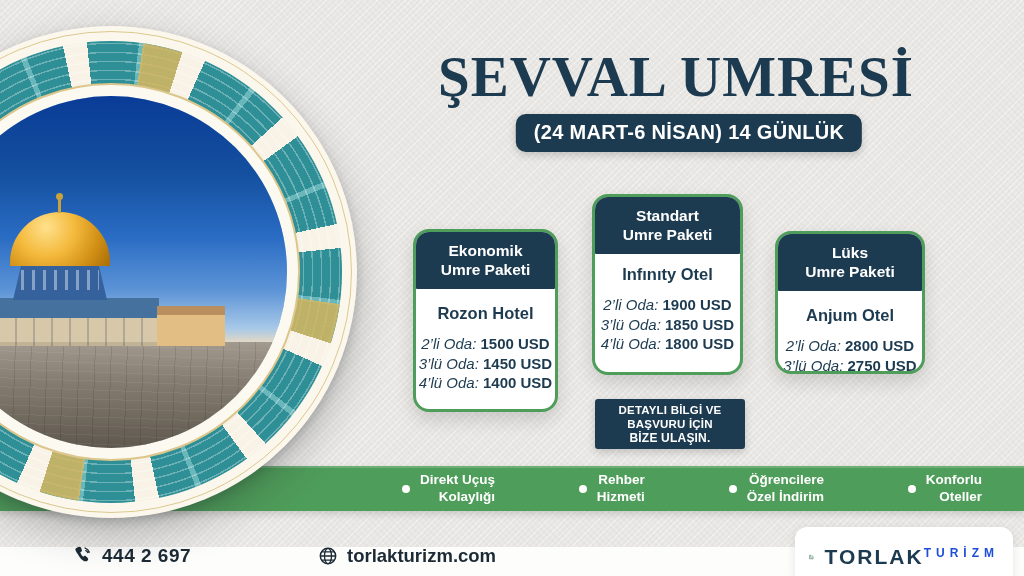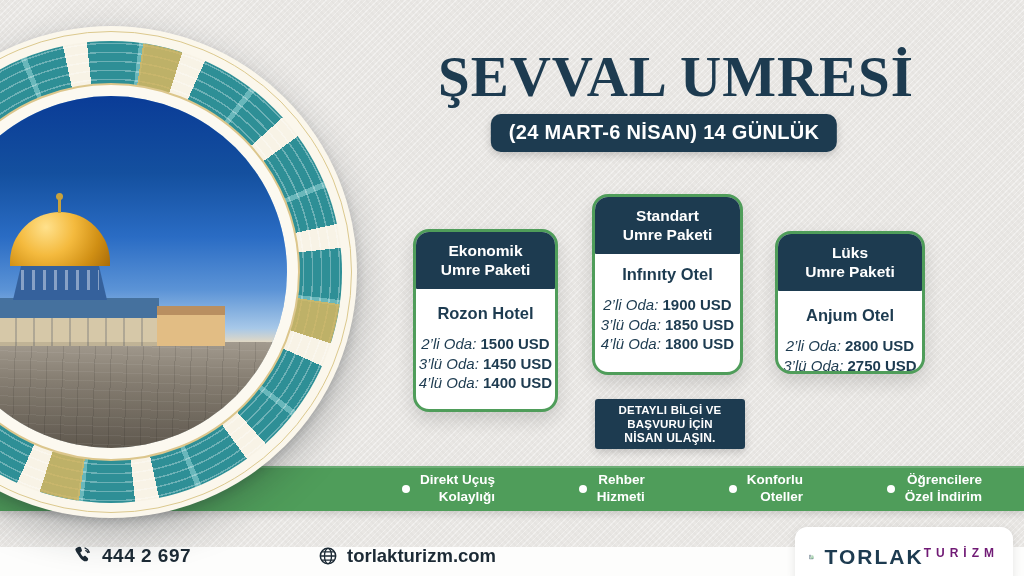--- a/index.html
+++ b/index.html
@@ -66,21 +66,21 @@
   .b-finial::after { content:""; position:absolute; left:-2px; top:-5px; width:7px; height:7px;
     border-radius:50%; background:#c9a23c; }
 
   
   .title {
     position:absolute; left:380px; top:44px; width:592px; text-align:center;
     font-family:"Liberation Serif", serif; font-weight:bold; font-size:57px;
     letter-spacing:1px; color:#1d3b50;
   }
   .date-badge {
-    position:absolute; left:664px; top:114px; transform:translateX(-50%);
+    position:absolute; left:689px; top:114px; transform:translateX(-50%);
     background:#1d3b50; color:#fff; border-radius:10px;
     padding:7px 18px 8px; font-size:20px; font-weight:bold; letter-spacing:.3px;
     white-space:nowrap; box-shadow:0 3px 8px rgba(0,0,0,.18);
   }
 
   
   .card {
     position:absolute; background:#fff; border:3px solid #4f9d5a; border-radius:16px;
     overflow:hidden; box-shadow:0 8px 18px rgba(0,0,0,.14); text-align:center;
   }
@@ -130,21 +130,21 @@
   .phone-num { font-size:19px; font-weight:800; color:#1c2a35; letter-spacing:.5px; }
   .web-url { font-size:18.5px; font-weight:700; color:#1c2a35; }
 
   .brand-card {
     position:absolute; left:795px; top:527px; width:218px; height:60px; z-index:4;
     background:#fff; border-radius:12px; box-shadow:0 2px 10px rgba(0,0,0,.10);
     display:flex; align-items:center; padding:8px 14px;
   }
   .brand-text { margin-left:11px; display:flex; flex-direction:row; }
   .brand-name { font-size:21px; font-weight:800; letter-spacing:2px; color:#1d3b50; line-height:22px; }
-  .brand-sub  { font-size:12px; font-weight:700; letter-spacing:5px; color:#701a75; line-height:15px; }
+  .brand-sub  { font-size:12px; font-weight:700; letter-spacing:5px; color:#1d4ed8; line-height:15px; }
 </style>
 </head>
 <body>
 
 <div class="page">
 
   <div class="circle">
     <div class="ring"></div>
     <div class="ring-band"></div>
     <div class="ring-accent"></div>
@@ -226,21 +226,21 @@
       <div class="price">
         <em>4’lü Oda:</em>
         <b>2700 USD</b>
       </div>
     </div>
   </div>
 
   <div class="cta">
     <div>DETAYLI BİLGİ VE</div>
     <div>BAŞVURU İÇİN</div>
-    <div class="strong">NİSAN ULAŞIN.</div>
+    <div class="strong">BİZE ULAŞIN.</div>
   </div>
 
   <div class="bar">
     <div class="bar-items">
       <div class="feature">
         <span class="dot"></span>
         <span class="txt">
           <span>Direkt Uçuş</span><br>
           <span>Kolaylığı</span>
         </span>
@@ -248,29 +248,29 @@
       <div class="feature">
         <span class="dot"></span>
         <span class="txt">
           <span>Rehber</span><br>
           <span>Hizmeti</span>
         </span>
       </div>
       <div class="feature">
         <span class="dot"></span>
         <span class="txt">
-          <span>Konforlu</span><br>
-          <span>Oteller</span>
+          <span>Öğrencilere</span><br>
+          <span>Özel İndirim</span>
         </span>
       </div>
       <div class="feature">
         <span class="dot"></span>
         <span class="txt">
-          <span>Öğrencilere</span><br>
-          <span>Özel İndirim</span>
+          <span>Konforlu</span><br>
+          <span>Oteller</span>
         </span>
       </div>
     </div>
   </div>
 
   <div class="footer-band">
     <div class="contact phone">
       <svg width="21" height="21" viewBox="0 0 24 24">
         <path d="M6.6 2.8c.7-.2 1.4.1 1.8.7l1.6 2.6c.4.6.3 1.4-.2 1.9l-1 1c.8 1.6 2.6 3.4 4.2 4.2l1-1c.5-.5 1.3-.6 1.9-.2l2.6 1.6c.6.4.9 1.1.7 1.8-.3 1.2-1.2 2.3-2.5 2.4-1.6.2-4.5-.4-7.9-3.8S2.4 8.1 2.6 6.5C2.7 5.2 5.4 3.1 6.6 2.8Z" fill="#1c2a35" transform="rotate(12 12 12)"></path>
         <path d="M15 3.5c2 .6 4.1 2.7 4.7 4.7M15.8 6.4c1 .4 1.8 1.2 2.2 2.2" stroke="#1c2a35" stroke-width="1.6" fill="none" stroke-linecap="round"></path>

